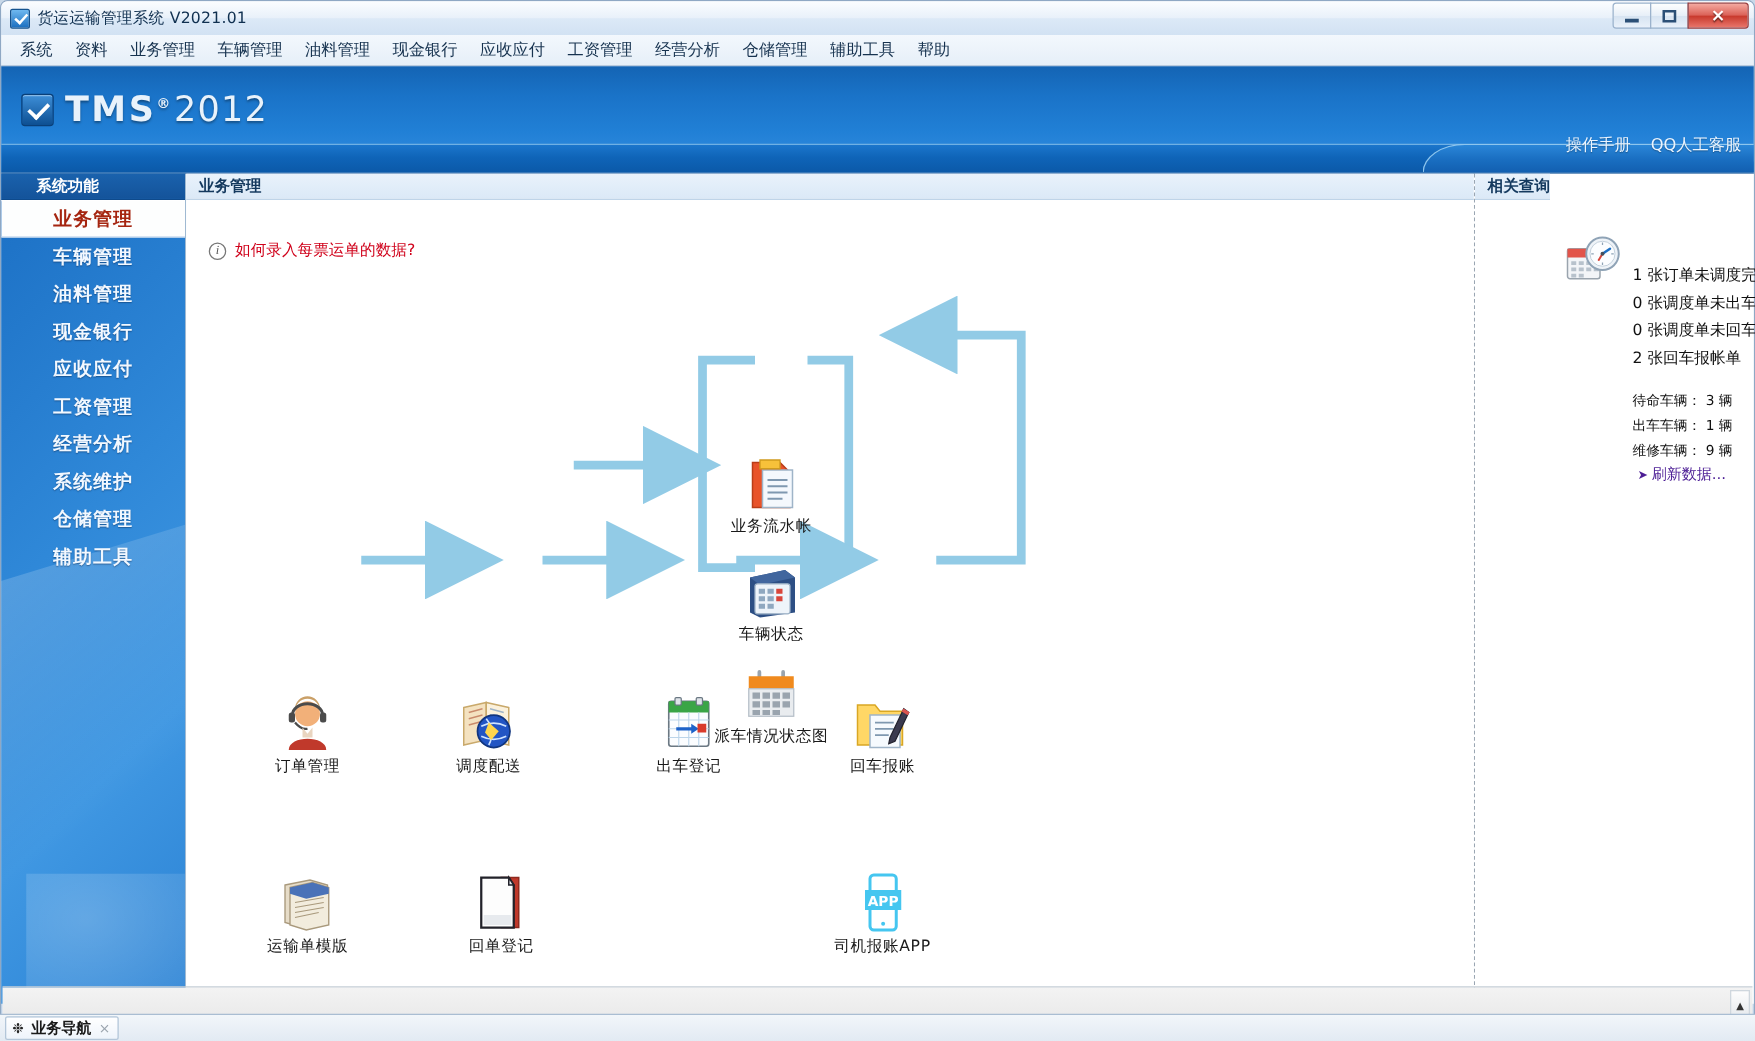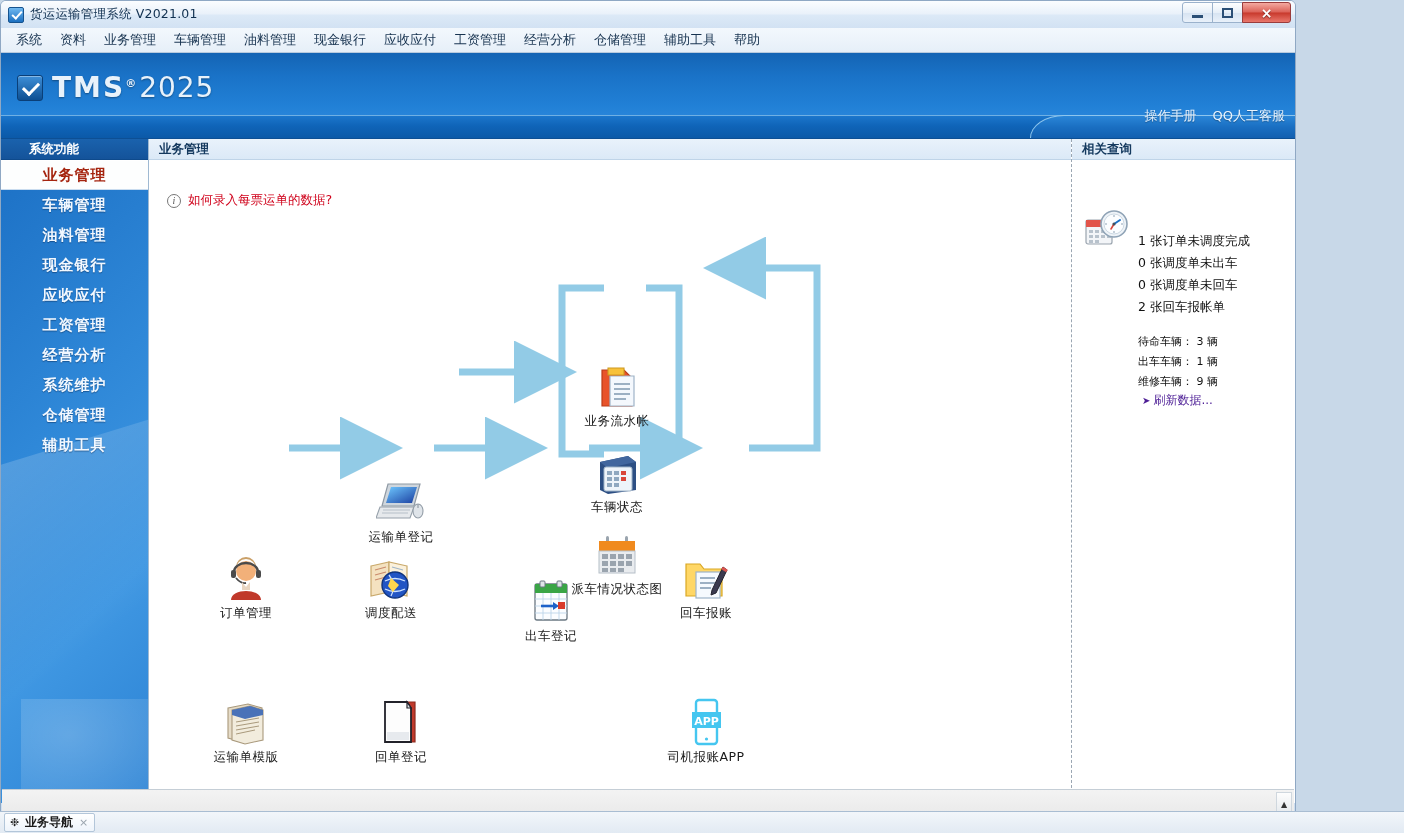--- a/index.html
+++ b/index.html
@@ -7,21 +7,21 @@
     margin: 0; padding: 0;
     width: 1404px; height: 833px;
     overflow: hidden;
     font-family: "DejaVu Sans", "Liberation Sans", sans-serif;
     background: #c8d8e8;
   }
 
   
   #app-window {
     position: absolute; left: 0; top: 0;
-    width: 1296px; height: 818px;
+    width: 1404px; height: 818px;
     background: linear-gradient(180deg,#eef4fb 0%, #dce8f5 55%, #cfdff1 100%);
     border: 1px solid #8fa8c4;
     border-radius: 6px 6px 0 0;
   }
 
   
   #titlebar {
     position: relative;
     height: 27px;
     background: linear-gradient(180deg,#fbfdff 0%, #e9f1fa 48%, #dce9f7 52%, #d2e2f3 100%);
@@ -249,21 +249,21 @@
     letter-spacing: .5px;
   }
 
   svg.conn { position: absolute; left: 0; top: 0; overflow: visible; }
 
   
   #right-panel {
     width: 224px; flex: 0 0 224px;
     background: #fff;
     border-left: 1px dashed #9aa6b2;
-    display: flex; flex-direction: column;
+    display: flex; flex-direction: row;
   }
   #right-header {
     height: 21px;
     background: linear-gradient(180deg,#e9f2fb 0%,#dbe9f7 100%);
     border-bottom: 1px solid #bfd4e8;
     display: flex; align-items: center;
     padding-left: 10px;
     font-size: 12.5px; font-weight: bold; color: #14395e;
   }
   #right-body { position: relative; flex: 1 1 auto; }
@@ -361,21 +361,21 @@
     <div class="menu-item">经营分析</div>
     <div class="menu-item">仓储管理</div>
     <div class="menu-item">辅助工具</div>
     <div class="menu-item">帮助</div>
   </div>
 
   <div id="banner">
     <div id="banner-logo">
       <div id="logo-mark"></div>
       <div id="logo-text">
-        <span>TMS</span><sup>®</sup><span id="logo-year">2025</span>
+        <span>TMS</span><sup>®</sup><span id="logo-year">2012</span>
       </div>
     </div>
     <div id="banner-strip"></div>
     <div id="banner-swoosh"></div>
     <div id="banner-links">
       <span class="banner-link">操作手册</span>
       <span class="banner-link">QQ人工客服</span>
     </div>
   </div>
 
@@ -422,39 +422,20 @@
               <path d="M 497,128 L 530,128 L 530,294 L 497,294"></path>
 
               <line x1="140" y1="288" x2="198" y2="288" marker-end="url(#ah)"></line>
               <line x1="285" y1="288" x2="343" y2="288" marker-end="url(#ah)"></line>
               <line x1="440" y1="288" x2="498" y2="288" marker-end="url(#ah)"></line>
 
               <path d="M 600,288 L 668,288 L 668,108 L 610,108" marker-end="url(#ah)"></path>
             </g>
           </svg>
 
-          <div class="node" style="left:198px; top:318px;">
-            <div class="ico">
-              <svg width="50" height="46" viewBox="0 0 50 46">
-                <path d="M12 4 L44 4 L38 26 L6 26 Z" fill="#cfd6dd" stroke="#8e99a4" stroke-width="1.2"></path>
-                <path d="M15 7 L41 7 L36 23 L10 23 Z" fill="url(#scr)"></path>
-                <defs>
-                    <linearGradient id="scr" x1="0" y1="0" x2="1" y2="1">
-                  <stop offset="0" stop-color="#6fc8ff"></stop>
-                      <stop offset="1" stop-color="#1b3fa0"></stop>
-                </linearGradient>
-                  </defs>
-                <path d="M4 27 L38 27 L34 38 L0 38 Z" fill="#e6e9ec" stroke="#96a0aa" stroke-width="1.1"></path>
-                <path d="M7 30 L34 30 M6 33 L32 33" stroke="#b6bfc8" stroke-width="1.2"></path>
-                <ellipse cx="42" cy="31" rx="5" ry="7" fill="#dfe4e9" stroke="#939da7" stroke-width="1.1"></ellipse>
-                <path d="M42 24 L42 28" stroke="#939da7" stroke-width="1.2"></path>
-              </svg>
-            </div>
-            <div class="lbl">运输单登记</div>
-          </div>
 
           <div class="node" style="left:414px; top:202px;">
             <div class="ico">
               <svg width="46" height="46" viewBox="0 0 46 46">
                 <path d="M8 6 L30 6 L38 14 L38 42 L8 42 Z" fill="#e8532a" stroke="#b93d18" stroke-width="1.2"></path>
                 <path d="M16 12 L40 12 L40 42 L16 42 Z" fill="#f4f8fd" stroke="#9fb4c8" stroke-width="1.2"></path>
                 <path d="M20 20 L36 20 M20 25 L36 25 M20 30 L36 30 M20 35 L32 35" stroke="#7f98b0" stroke-width="1.5"></path>
                 <path d="M14 4 L30 4 L30 11 L14 11 Z" fill="#f7c13a" stroke="#cf9a1e" stroke-width="1.1"></path>
               </svg>
             </div>
@@ -534,21 +515,21 @@
                 <path d="M25 11 L36 14 M25 16 L36 19" stroke="#9fb4c8" stroke-width="1.1"></path>
                 <circle cx="28" cy="29" r="13" fill="#2255c4" stroke="#11357e" stroke-width="1.4"></circle>
                 <path d="M18 25 Q28 20 38 25 M18 33 Q28 38 38 33" stroke="#cfe3ff" stroke-width="1.3" fill="none"></path>
                 <path d="M22 19 Q30 29 24 40" stroke="#cfe3ff" stroke-width="1.3" fill="none"></path>
                 <path d="M24 22 L32 29 L26 36 L21 30 Z" fill="#ffd64d"></path>
               </svg>
             </div>
             <div class="lbl">调度配送</div>
           </div>
 
-          <div class="node" style="left:348px; top:417px;">
+          <div class="node" style="left:348px; top:394px;">
             <div class="ico">
               <svg width="44" height="46" viewBox="0 0 44 46">
                 <rect x="6" y="5" width="32" height="36" rx="2" fill="#fbfdff" stroke="#6b7883" stroke-width="1.3"></rect>
                 <rect x="6" y="5" width="32" height="9" fill="#3aa546"></rect>
                 <rect x="11" y="2" width="5" height="6" rx="1" fill="#dfe4e9" stroke="#6b7883" stroke-width="1"></rect>
                 <rect x="28" y="2" width="5" height="6" rx="1" fill="#dfe4e9" stroke="#6b7883" stroke-width="1"></rect>
                 <g stroke="#bcd5ea" stroke-width="0.9">
                   <path d="M6 20 H38 M6 27 H38 M6 34 H38 M14 14 V41 M22 14 V41 M30 14 V41"></path>
                 </g>
                 <path d="M12 27 H26" stroke="#1d62c9" stroke-width="2.6"></path>

